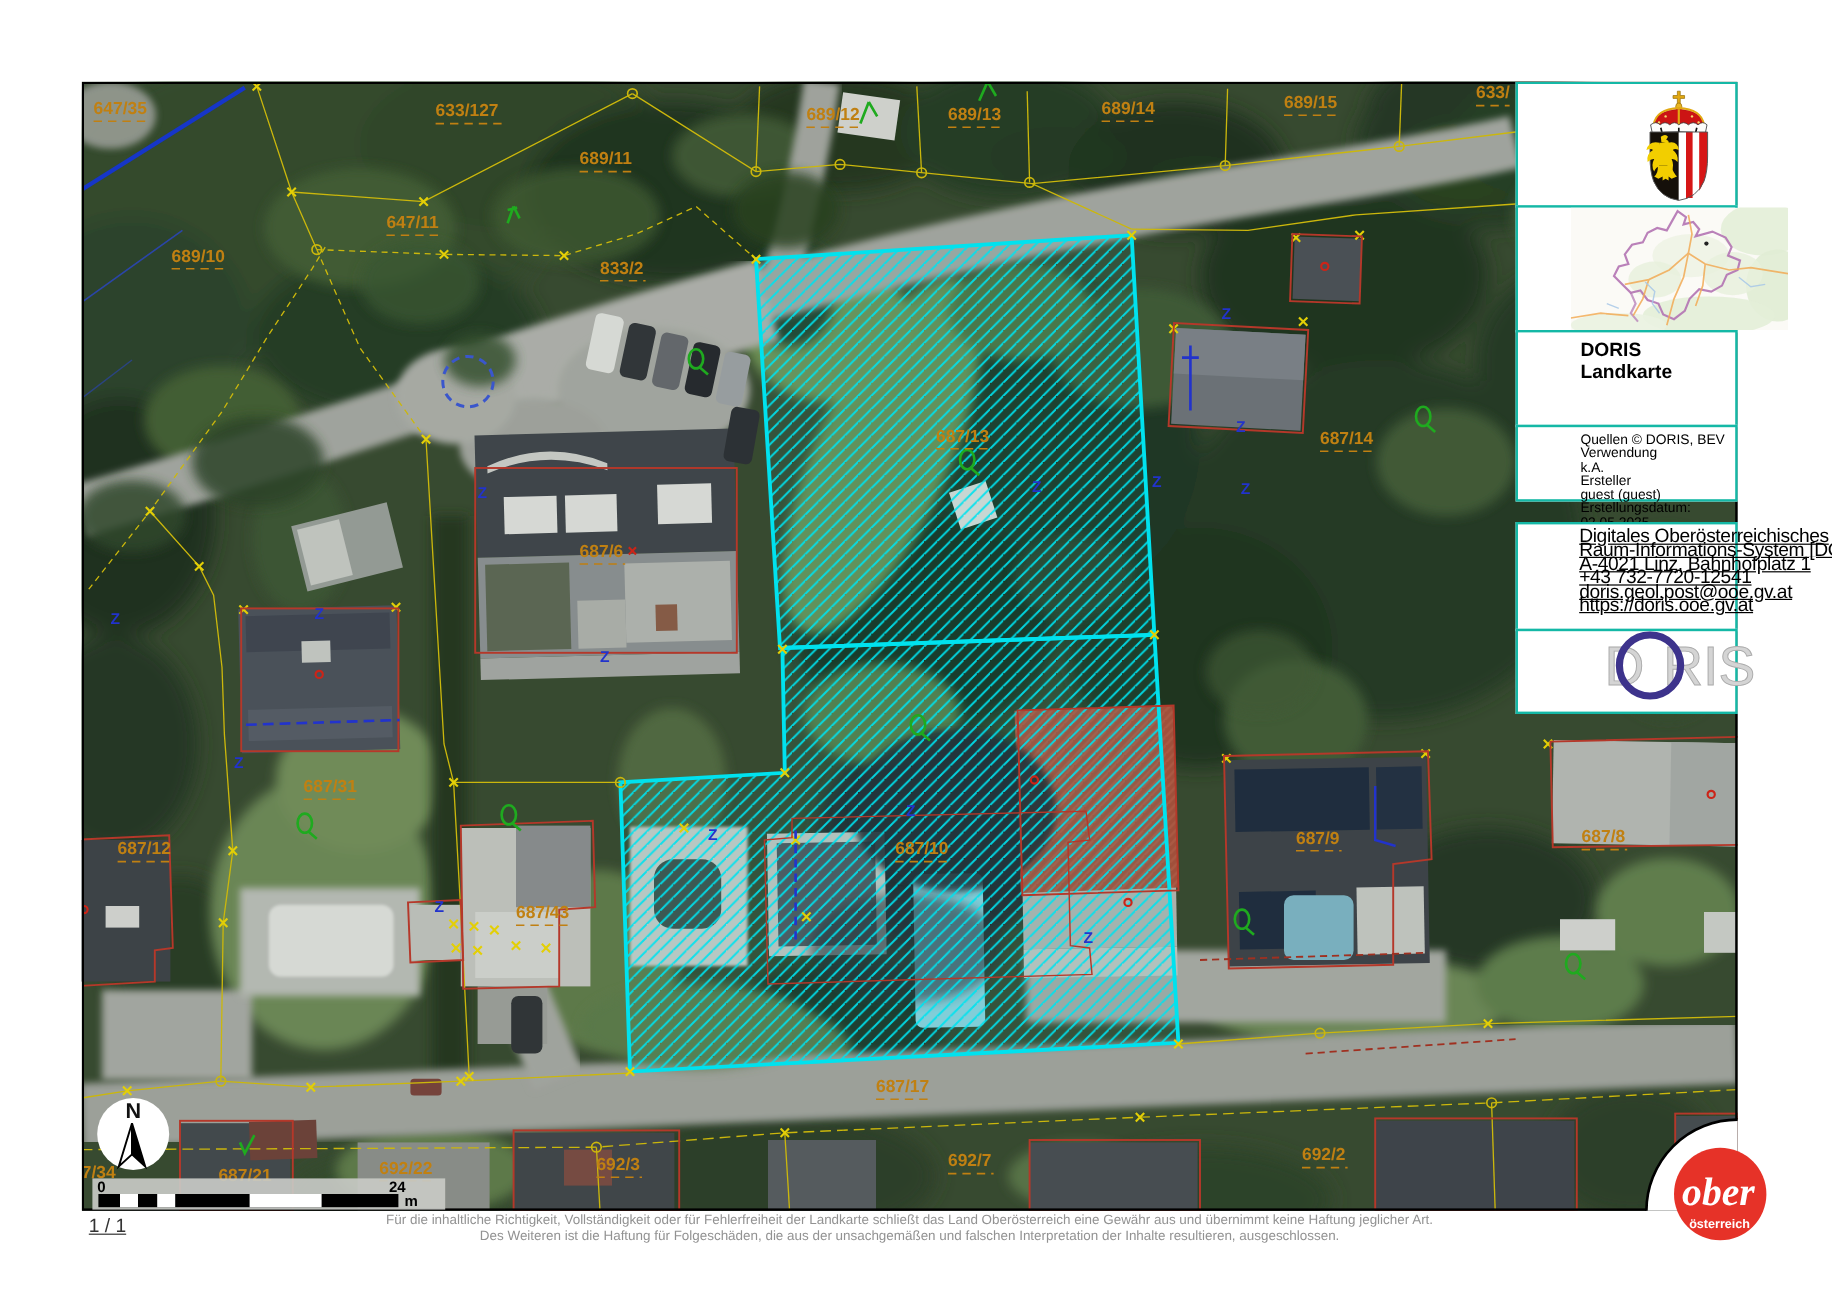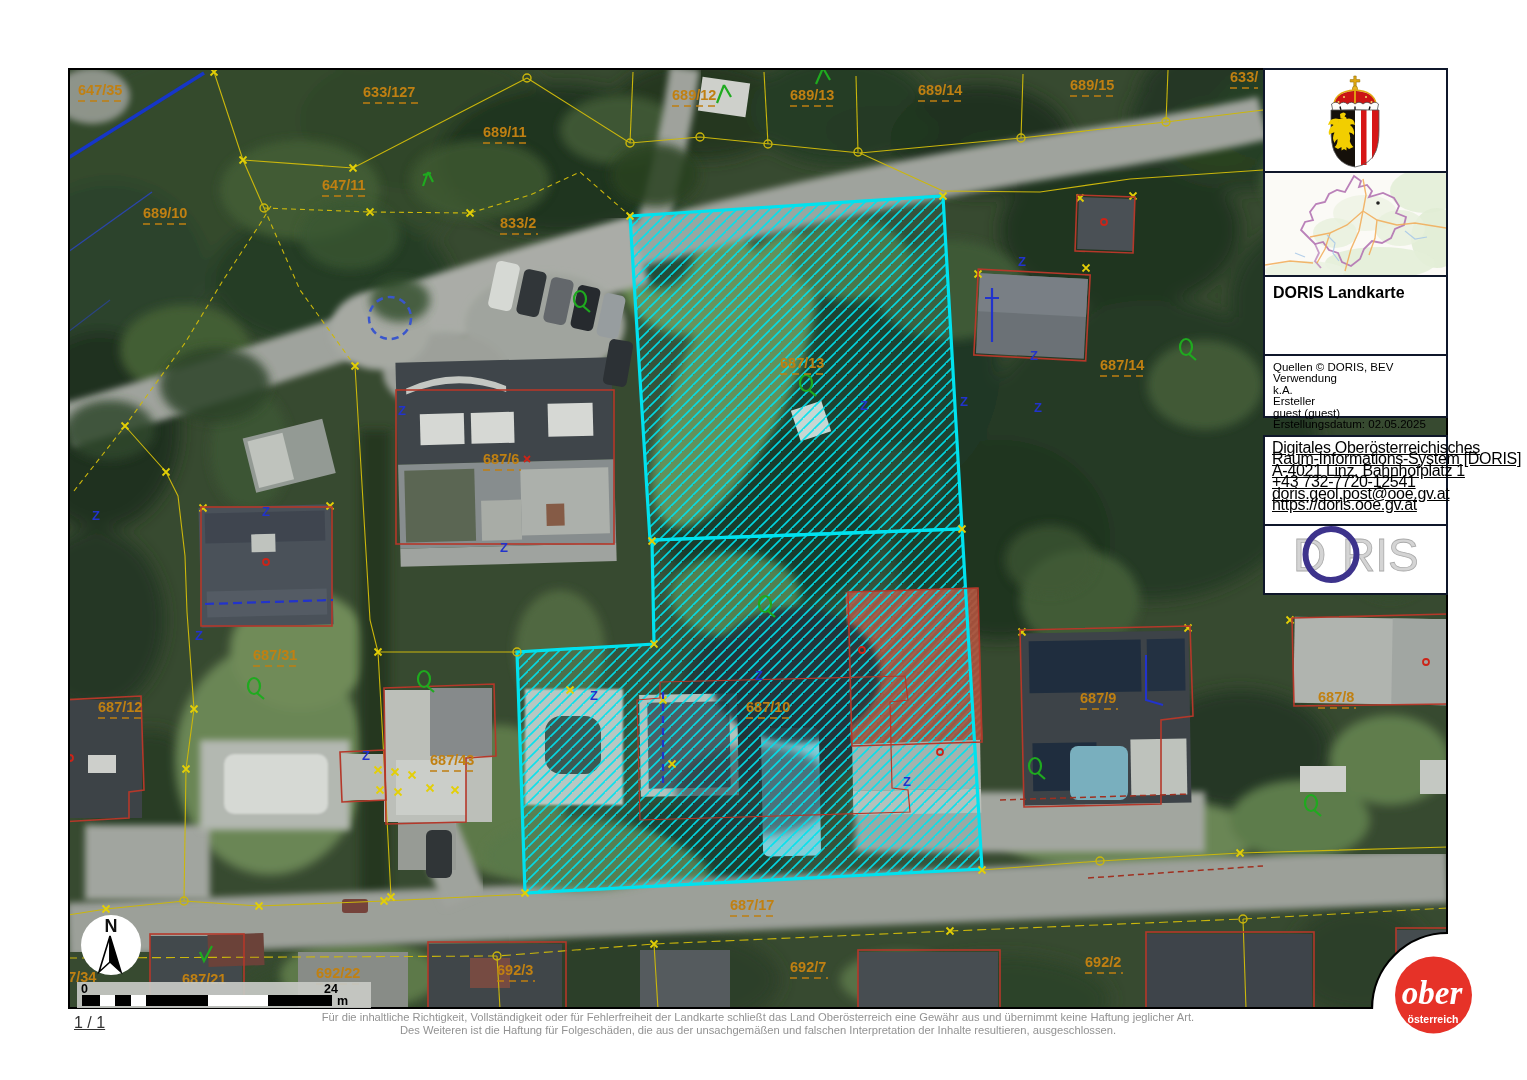--- a/index.html
+++ b/index.html
@@ -1,19 +1,19 @@
 <!DOCTYPE html>
 <html><head>
 <meta charset="utf-8">
 <style>
   html,body{margin:0;padding:0;background:#ffffff;}
   body{width:1527px;height:1080px;position:relative;overflow:hidden;
        font-family:"Liberation Sans",sans-serif;}
   .abs{position:absolute;}
-  .sbox{position:absolute;left:1263px;width:185px;background:#fff;border:2px solid #0f172a;box-sizing:border-box;}
+  .sbox{position:absolute;left:1263px;width:185px;background:#fff;border:2px solid #14b8a6;box-sizing:border-box;padding-left:44px;}
 </style>
 </head>
 <body>
 
 <svg class="abs" style="left:0;top:0" width="1527" height="1080" viewBox="0 0 1527 1080">
 <defs>
   <clipPath id="mapclip">
         <rect x="68" y="68" width="1380" height="941"></rect>
       </clipPath>
   <filter id="b8" x="-40%" y="-40%" width="180%" height="180%">

